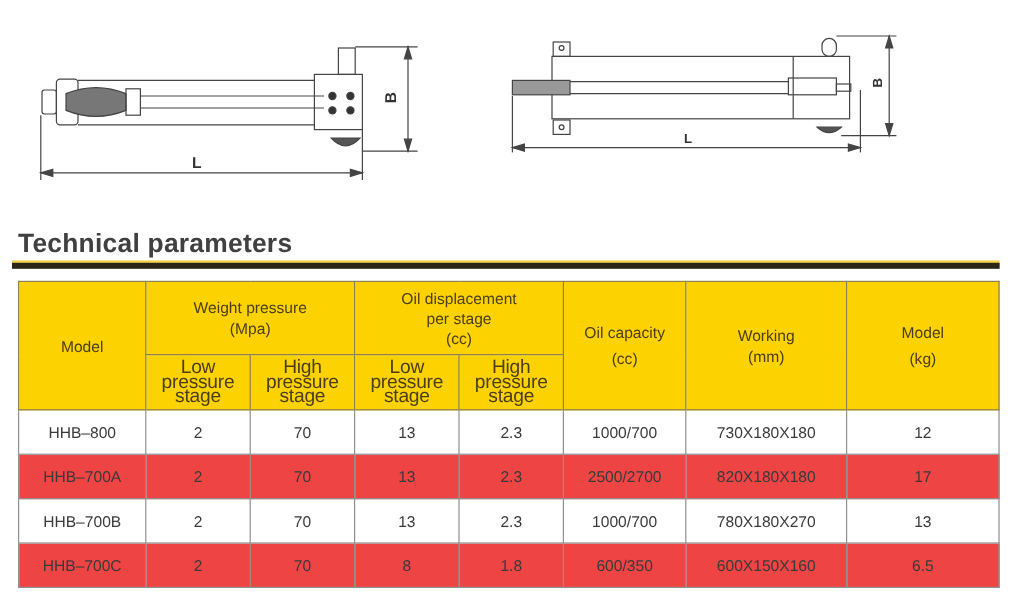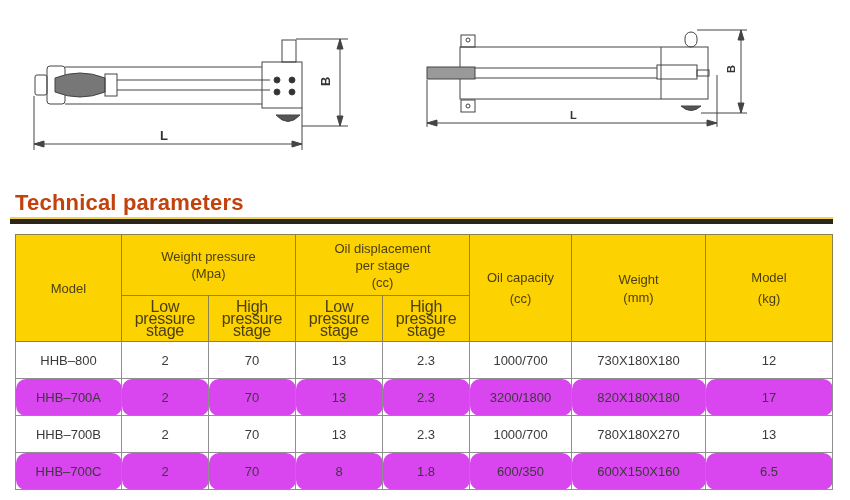--- a/index.html
+++ b/index.html
@@ -2,29 +2,29 @@
 <html><head>
 <meta charset="utf-8">
 <style>
   html, body { margin: 0; padding: 0; background: #ffffff; }
   body { width: 850px; height: 500px; position: relative; overflow: hidden;
          font-family: "Liberation Sans", sans-serif; color: #333; }
   .drawing { position: absolute; }
   #drawing-left { left: 30px; top: 30px; width: 320px; height: 120px; }
   #drawing-right { left: 425px; top: 25px; width: 340px; height: 110px; }
   .section-title { position: absolute; left: 15px; top: 190px; font-size: 22px; font-weight: bold;
-                   color: #c2410c; letter-spacing: 0.2px; }
+                   color: #404040; letter-spacing: 0.2px; }
   .title-rule { position: absolute; left: 10px; top: 219px; width: 823px; height: 5px;
                 background: #2b2617; box-shadow: 0 -2px 0 #f3d34a; }
   table.spec { position: absolute; left: 15px; top: 234px; border-collapse: collapse;
                table-layout: fixed; width: 817px; font-size: 13px; }
   table.spec th, table.spec td { border: 1px solid #8a8050; text-align: center; vertical-align: middle; padding: 0; }
   table.spec th { background: #fcd200; color: #4b3f10; font-weight: normal; line-height: 17px; }
   table.spec td { border-color: #8f8f8f; color: #3a3a3a; height: 36px; }
-  table.spec tr.alt td { background: #d946ef; border-radius: 10px; }
+  table.spec tr.alt td { background: #ef4444; }
   table.spec tr.hdr1 th { height: 60px; }
   table.spec tr.hdr2 th { height: 45px; font-size: 16px; line-height: 12px; letter-spacing: -0.2px; }
   .lbl { display:block; }
 </style>
 </head>
 <body>
 
 <svg id="drawing-left" class="drawing" viewBox="0 0 320 120">
   <g fill="none" stroke="#444" stroke-width="1">
 
@@ -111,21 +111,21 @@
       <th colspan="2">
         <span class="lbl">Oil displacement</span>
         <span class="lbl">per stage</span>
         <span class="lbl">(cc)</span>
       </th>
       <th rowspan="2">
         <span class="lbl">Oil capacity</span>
         <span class="lbl" style="margin-top:4px">(cc)</span>
       </th>
       <th rowspan="2">
-        <span class="lbl">Weight</span>
+        <span class="lbl">Working</span>
         <span class="lbl" style="margin-top:1px">(mm)</span>
       </th>
       <th rowspan="2">
         <span class="lbl">Model</span>
         <span class="lbl" style="margin-top:4px">(kg)</span>
       </th>
     </tr>
     <tr class="hdr2">
       <th>
           <span class="lbl">Low pressure</span>
@@ -155,21 +155,21 @@
       <td>1000/700</td>
       <td>730X180X180</td>
       <td>12</td>
     </tr>
     <tr class="alt">
       <td>HHB–700A</td>
       <td>2</td>
       <td>70</td>
       <td>13</td>
       <td>2.3</td>
-      <td>3200/1800</td>
+      <td>2500/2700</td>
       <td>820X180X180</td>
       <td>17</td>
     </tr>
     <tr>
       <td>HHB–700B</td>
       <td>2</td>
       <td>70</td>
       <td>13</td>
       <td>2.3</td>
       <td>1000/700</td>

